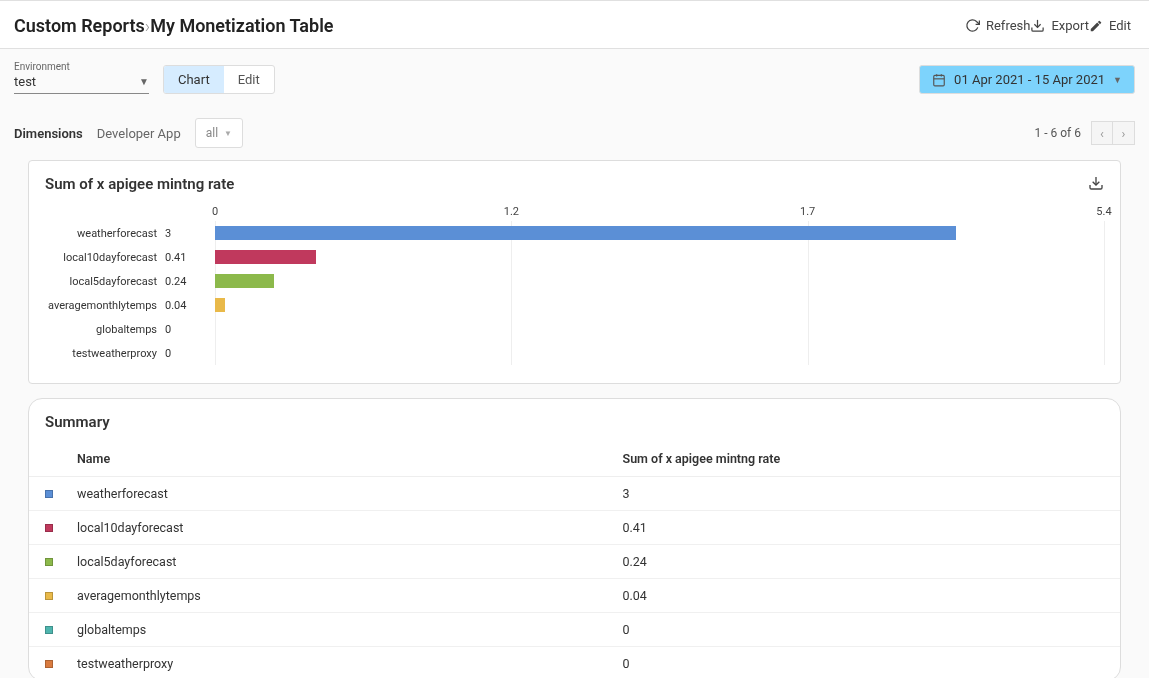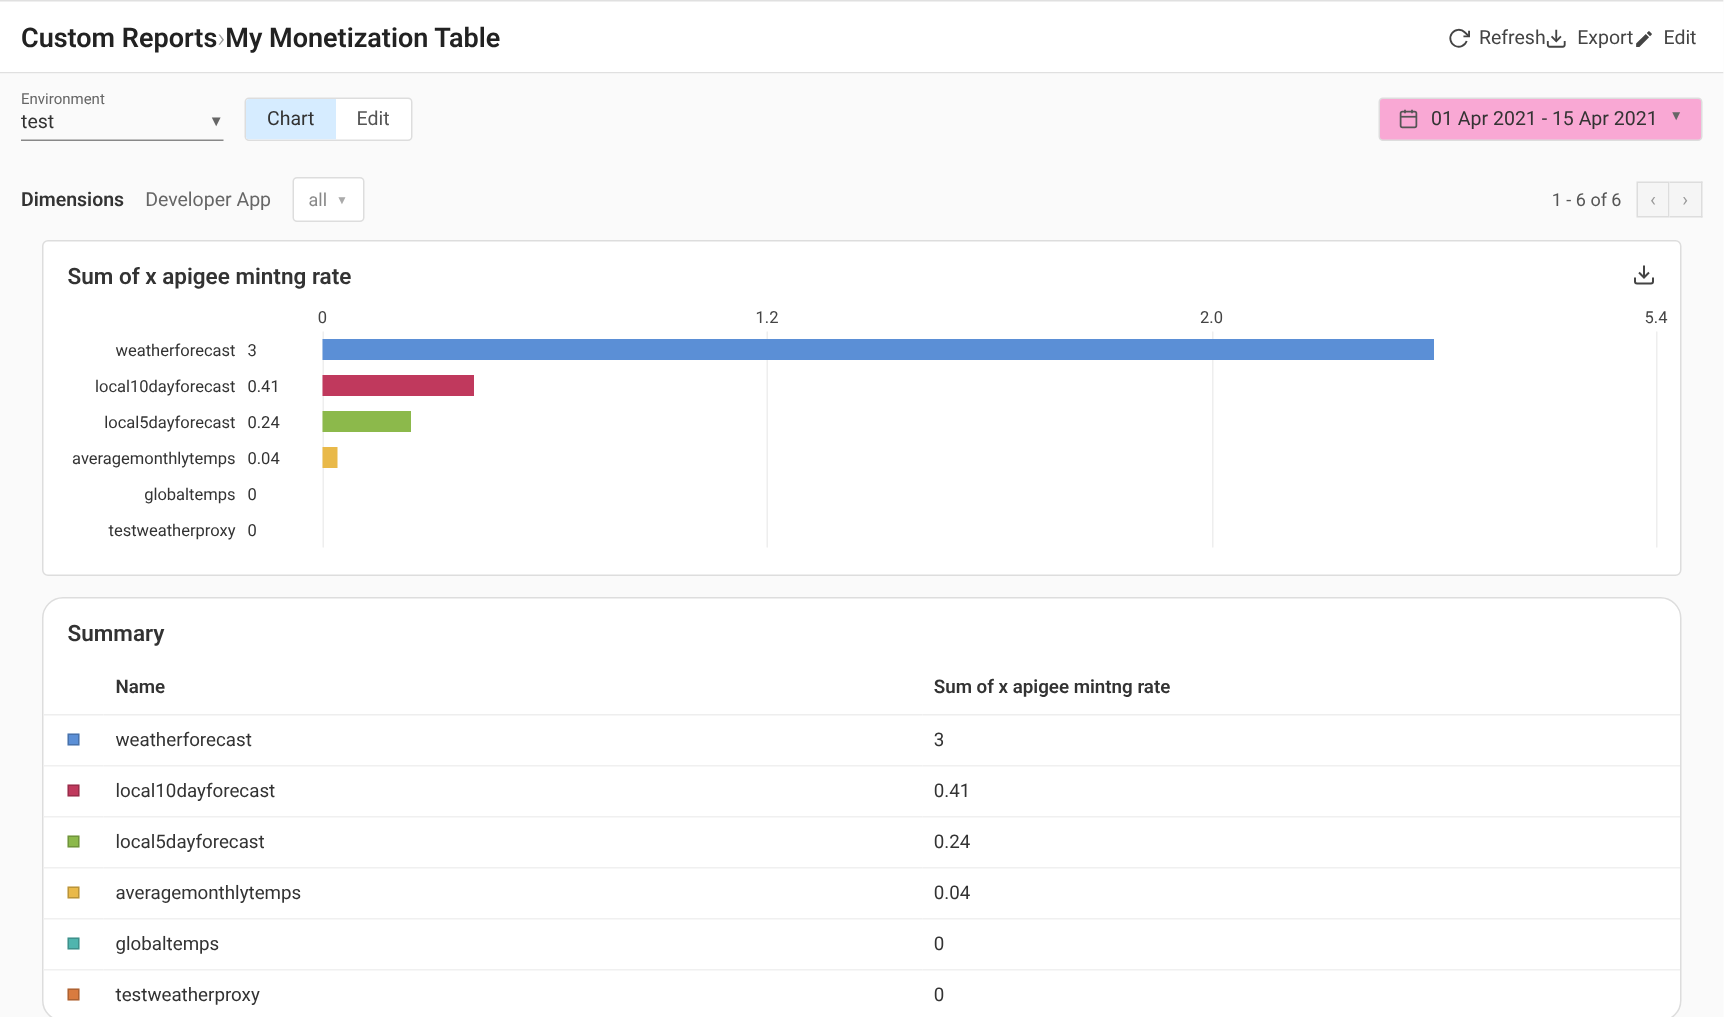--- a/index.html
+++ b/index.html
@@ -54,22 +54,22 @@
   .env-block { display:flex; align-items:flex-end; gap:14px; }
   .env-label { font-size:10px; color:#666; display:block; }
   .env-select {
     display:flex; justify-content:space-between; align-items:center;
     width: 135px; border-bottom:1px solid #888; padding: 2px 0 4px 0; font-size:13px;
   }
   .view-toggle { display:inline-flex; border:1px solid #ddd; border-radius:3px; overflow:hidden; background:#fff; }
   .view-toggle .seg { padding:6px 14px; font-size:13px; color:#555; cursor:pointer; }
   .view-toggle .seg.active { background:#d6ecff; color:#333; }
   .date-pill {
-    display:inline-flex; align-items:flex-start; gap:8px;
-    border:1px solid #ddd; border-radius:3px; background:#f9a8d4;
+    display:inline-flex; align-items:center; gap:8px;
+    border:1px solid #ddd; border-radius:3px; background:#7dd3fc;
     padding:6px 12px; font-size:13px; color:#333;
   }
   .dims-row {
     display:flex; justify-content:space-between; align-items:center;
     margin-top:24px;
   }
   .dims-left { display:flex; align-items:center; gap:14px; font-size:13px;}
   .dims-left .lbl { font-weight:600; }
   .dims-left .dim { color:#666; }
   .dims-left .all-dd {
@@ -218,21 +218,21 @@
             <path d="M21 15v4a2 2 0 0 1-2 2H5a2 2 0 0 1-2-2v-4"></path>
             <polyline points="7 10 12 15 17 10"></polyline>
             <line x1="12" y1="15" x2="12" y2="3"></line>
           </svg>
       </span>
     </div>
     <div class="chart-wrap">
       <div class="axis-labels" id="axis-labels">
           <div class="axis-tick" style="left: 0%;">0</div>
           <div class="axis-tick" style="left: 33.3333%;">1.2</div>
-          <div class="axis-tick" style="left: 66.6667%;">2.0</div>
+          <div class="axis-tick" style="left: 66.6667%;">1.7</div>
           <div class="axis-tick" style="left: 100%;">5.4</div>
         </div>
       <div class="chart-body">
         <div class="grid" id="grid">
             <div class="gridline" style="left: 0%;"></div>
             <div class="gridline" style="left: 33.3333%;"></div>
             <div class="gridline" style="left: 66.6667%;"></div>
             <div class="gridline" style="left: 100%;"></div>
           </div>
         <div class="rows" id="chart-rows">

